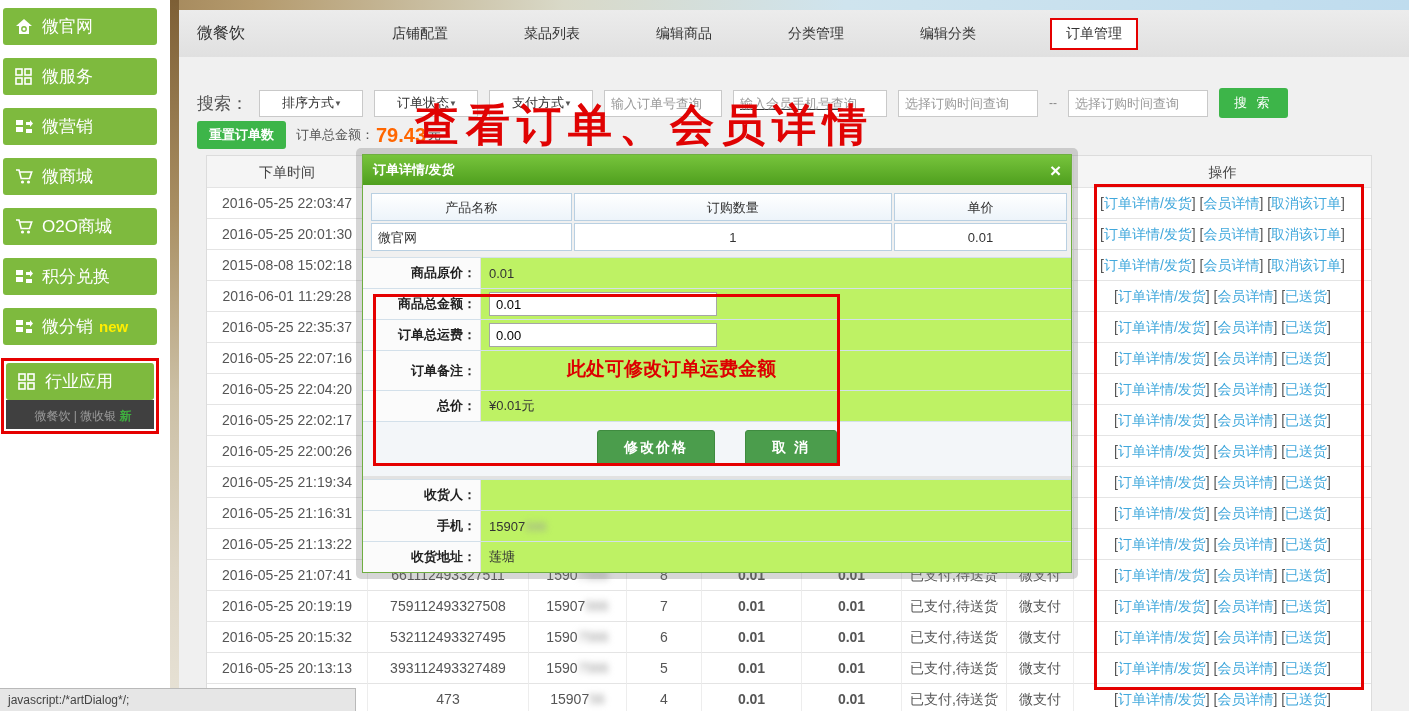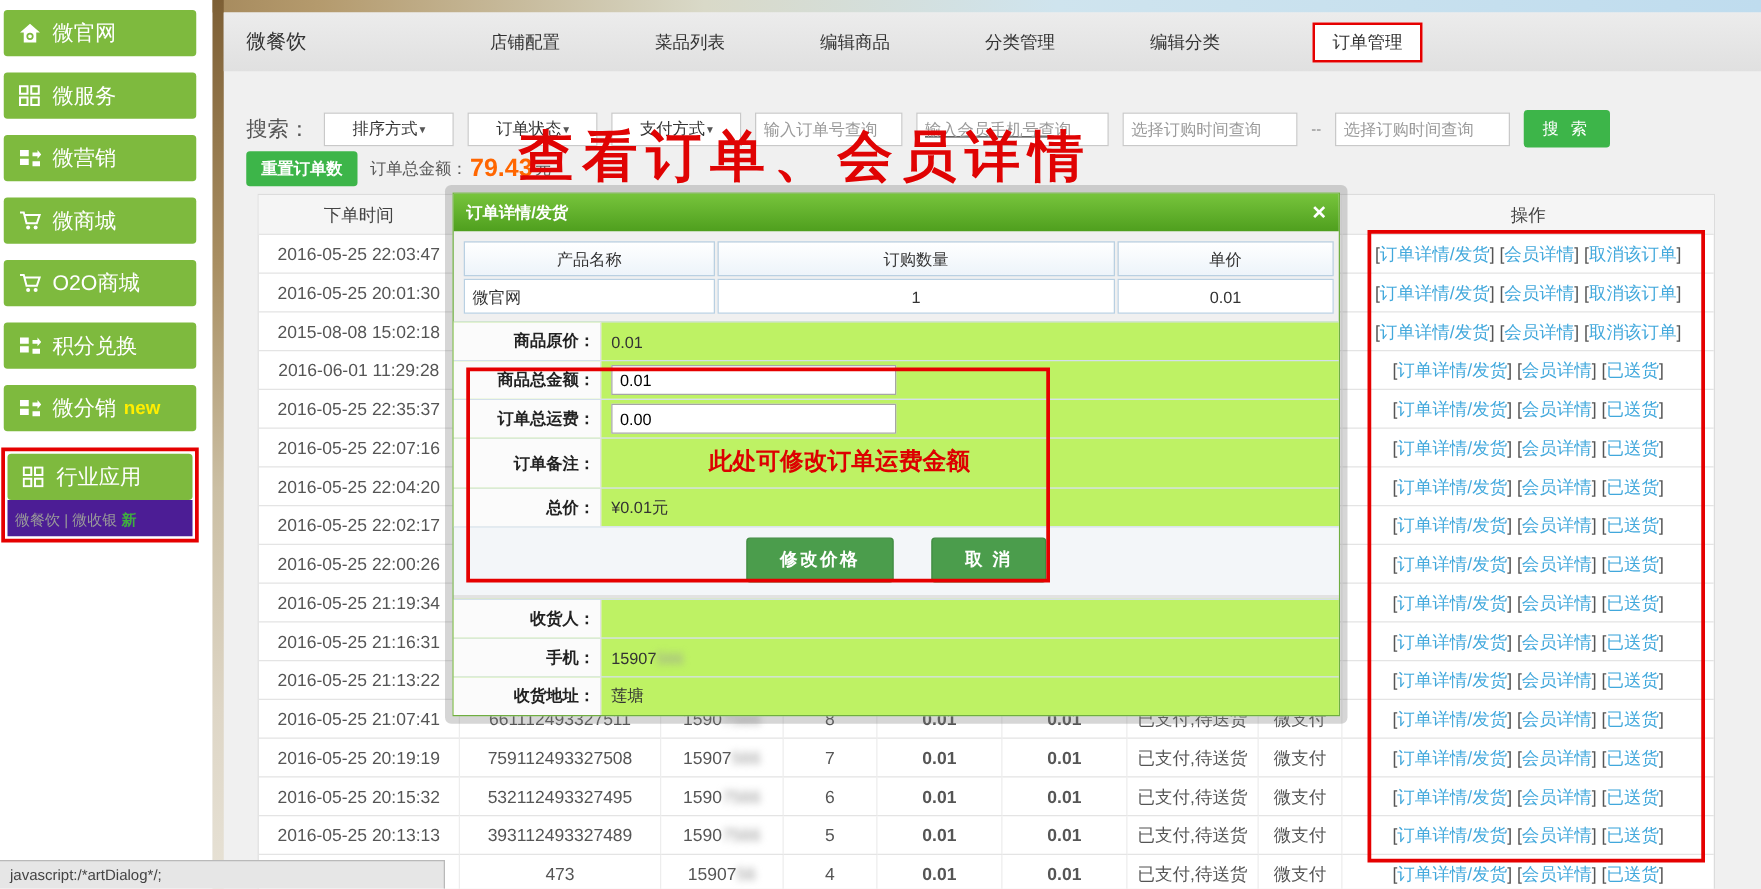--- a/index.html
+++ b/index.html
@@ -14,21 +14,21 @@
     background:linear-gradient(180deg,#7d5f35 0%,#a98f63 30%,#cbbfa4 55%,#ded6c6 80%,#e7e2d6 100%); }
 
   
   #sidebar { position:absolute; left:0; top:0; width:170px; height:711px; background:#ffffff; padding:8px 0 0 3px; }
   .side-btn { width:154px; height:37px; border-radius:3px; color:#fff; font-size:17px;
     display:flex; align-items:center; padding-left:12px; margin-bottom:13px; cursor:pointer; }
   .side-btn .icon { width:20px; height:18px; margin-right:7px; display:inline-flex; align-items:center; }
   .side-btn .badge { color:#ffee00; font-size:15px; font-weight:bold; margin-left:6px; }
   .industry-box { border:3px solid #e50000; width:158px; margin-left:-2px; padding:2px; background:#fff; }
   .industry-box .side-btn { margin-bottom:0; width:148px; }
-  .side-sub { font-size:12px; color:#999; padding:8px 0 4px 6px; background:#4c1d95; }
+  .side-sub { font-size:12px; color:#999; padding:8px 0 4px 6px; background:#404040;text-align:center; }
   .side-sub .new { color:#3fae3f; font-weight:bold; }
 
   
   #navbar { position:absolute; left:179px; top:10px; width:1230px; height:47px;
     background:linear-gradient(180deg,#ececec,#e0e0e0); display:flex; align-items:center; }
   #nav-title { font-size:16px; color:#333; margin-left:18px; }
   #tabs { display:flex; margin-left:145px; align-items:center; }
   .tab { font-size:14px; color:#333; margin-right:72px; cursor:pointer; white-space:nowrap; padding:6px 2px; }
   .tab.active { background:#fff; border:2px solid #e50000; padding:5px 14px; margin-right:0; }
 

